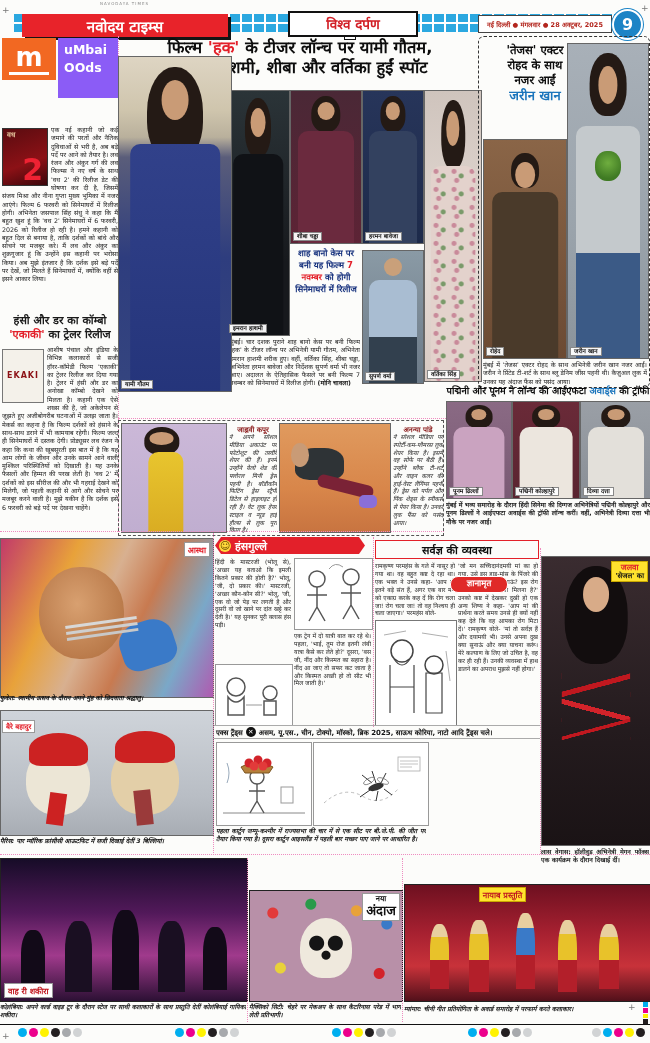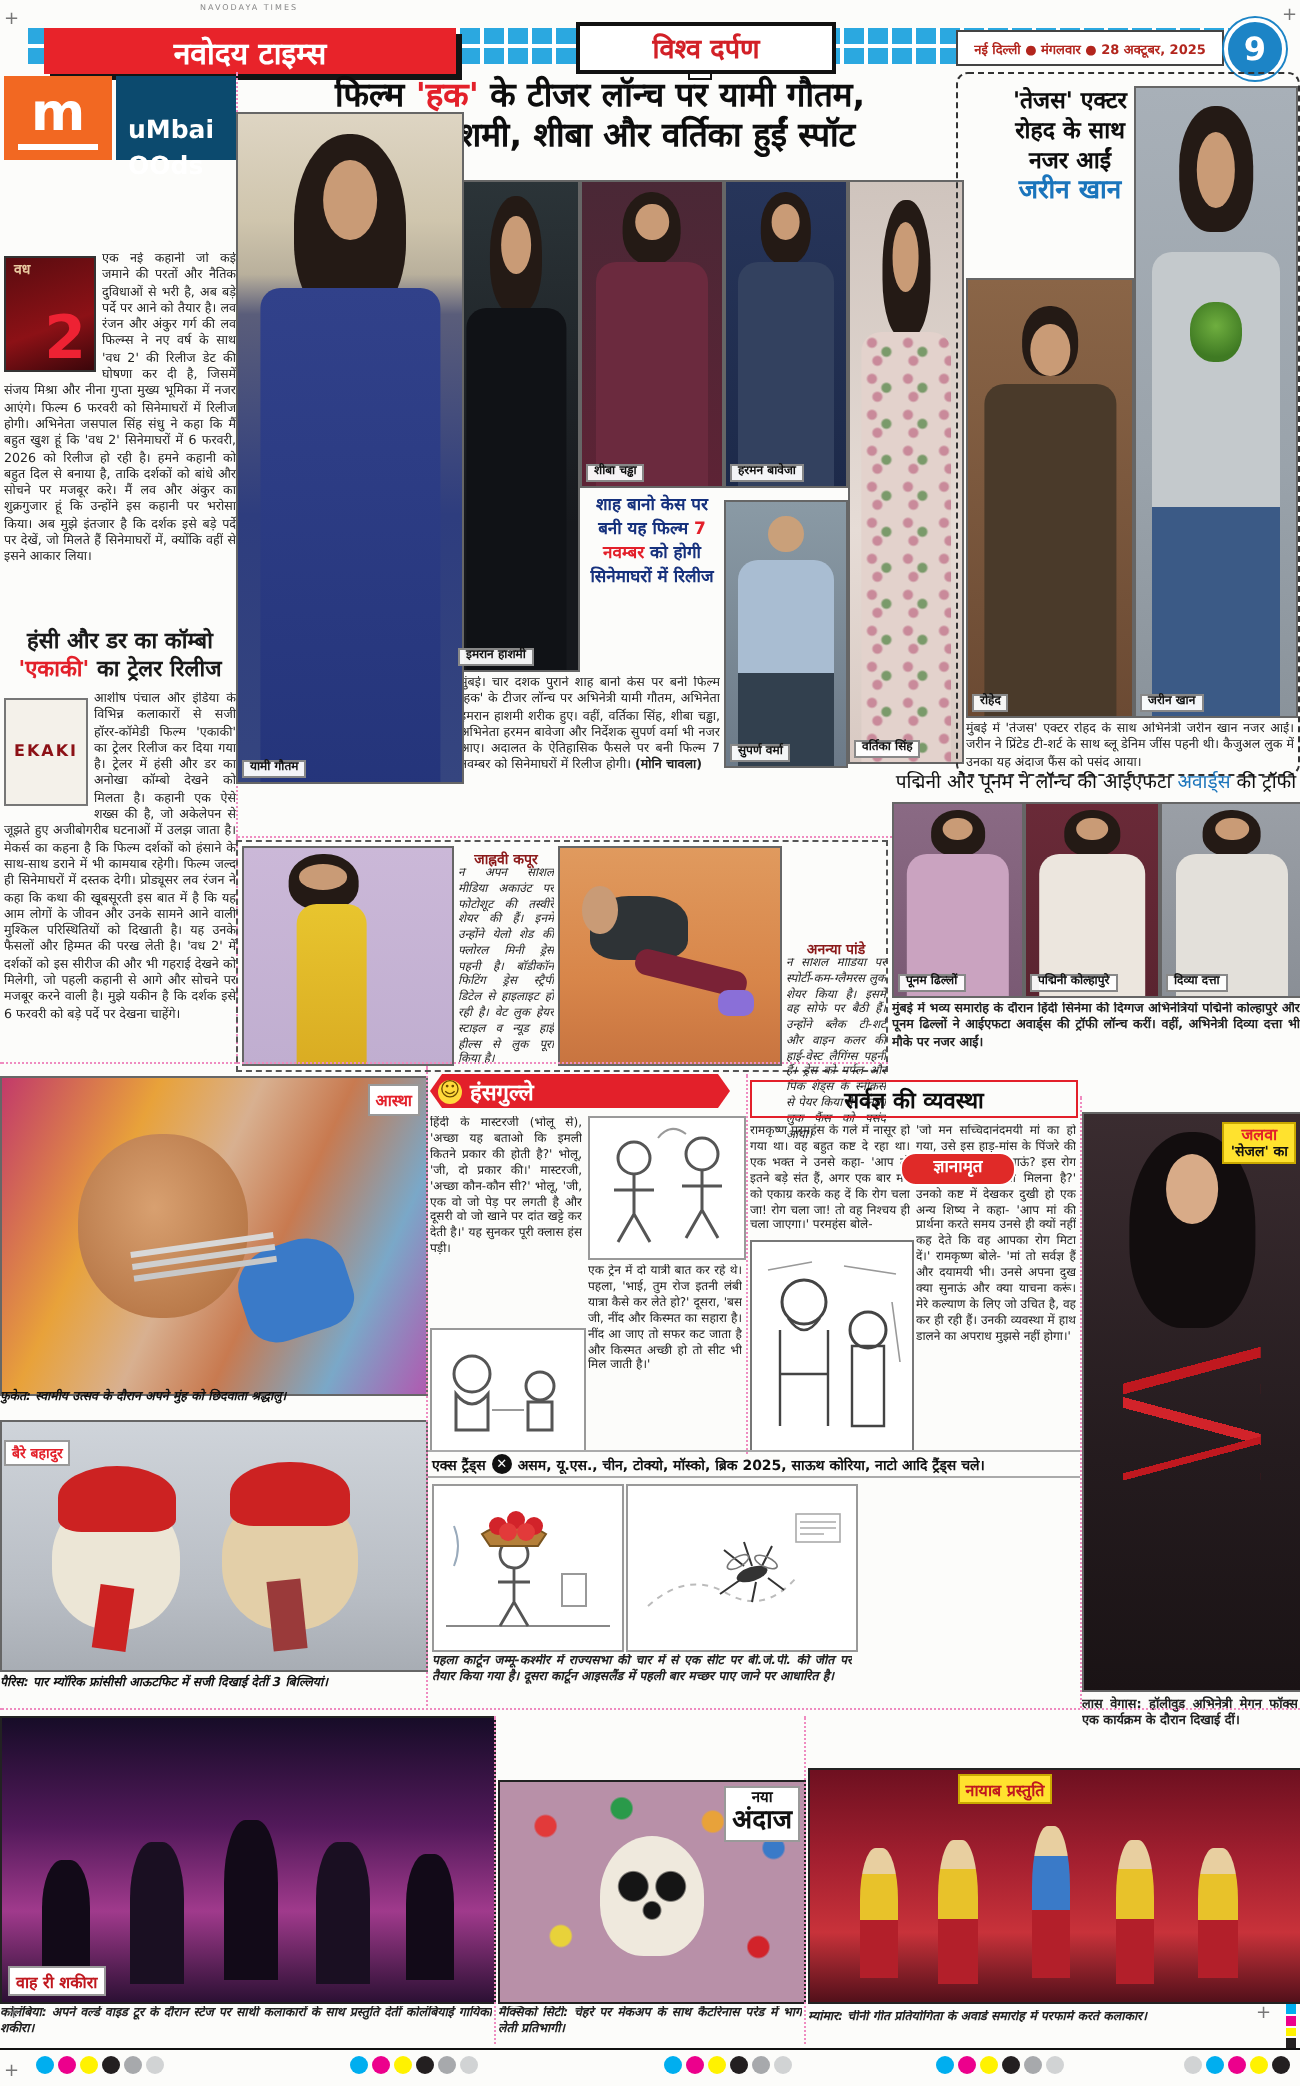--- a/index.html
+++ b/index.html
@@ -56,22 +56,22 @@
   </div>
 
   <div class="abs" style="left:612px;top:9px;width:27px;height:27px;border-radius:50%;background:#1c84c6;border:2px solid #fff;
        box-shadow:0 0 0 1px #1c84c6;display:flex;align-items:center;justify-content:center;">
     <span style="color:#fff;font-weight:bold;font-size:16px;">9</span>
   </div>
 
   <div class="abs" style="left:2px;top:38px;width:54px;height:42px;background:#f26822;display:flex;align-items:center;justify-content:center;">
     <span style="color:#fff;font-weight:bold;font-size:26px;border-bottom:3px solid #fff;line-height:1;padding:0 6px 2px;">m</span>
   </div>
-  <div class="abs" style="left:58px;top:38px;width:60px;height:42px;background:#0c4a6e;color:#fff;font-weight:bold;
-       font-size:12.5px;line-height:1.4;padding:18px 0 0 6px;box-sizing:border-box;">
+  <div class="abs" style="left:58px;top:38px;width:60px;height:60px;background:#8b5cf6;color:#fff;font-weight:bold;
+       font-size:12.5px;line-height:1.4;padding:3px 0 0 6px;box-sizing:border-box;">
     <div>uMbai</div>
     <div>OOds</div>
   </div>
 
 
   <div class="abs jt" style="left:2px;top:126px;width:116px;height:186px;">
     <div style="float:left;width:44px;height:56px;margin:2px 3px 2px 0;background:linear-gradient(160deg,#5a0c10,#8c1116 60%,#3a060a);
          border:1px solid #333;position:relative;">
       <span style="position:absolute;left:4px;top:2px;color:#e8c9a0;font-size:7px;font-weight:bold;">वध</span>
       <span style="position:absolute;right:4px;bottom:0;color:#e23;font-size:30px;font-weight:bold;line-height:1;">2</span>
@@ -195,28 +195,28 @@
     <div class="abs" style="left:110px;top:4px;width:48px;height:108px;overflow:hidden;">
       <div style="font-size:7px;font-weight:bold;color:#8b1a1a;text-align:center;">जाह्नवी कपूर</div>
       <div class="jt" style="font-size:5.9px;font-style:italic;">ने अपने सोशल मीडिया अकाउंट पर फोटोशूट की तस्वीरें शेयर की हैं। इनमें उन्होंने येलो शेड की फ्लोरल मिनी ड्रेस पहनी है। बॉडीकॉन फिटिंग ड्रेस स्ट्रैपी डिटेल से हाइलाइट हो रही है। वेट लुक हेयर स्टाइल व न्यूड हाई हील्स से लुक पूरा किया है।</div>
     </div>
     <div class="photo" style="left:160px;top:2px;width:110px;height:108px;background:linear-gradient(180deg,#e09a5e,#d8864a 60%,#c87440);">
       <div style="position:absolute;left:14%;top:22%;width:44%;height:30%;background:#2e3336;border-radius:40% 40% 30% 30%;"></div>
       <div style="position:absolute;left:10%;top:18%;width:16%;height:22%;background:#c99b76;border-radius:50%;"></div>
       <div style="position:absolute;left:34%;top:52%;width:52%;height:12%;background:#7a2236;border-radius:6px;transform:rotate(14deg);"></div>
       <div style="position:absolute;left:72%;top:66%;width:16%;height:12%;background:#8a6fd8;border-radius:5px;"></div>
     </div>
-    <div class="abs" style="left:274px;top:4px;width:50px;height:108px;overflow:hidden;margin-top:45px;">
+    <div class="abs" style="left:274px;top:4px;width:50px;height:108px;overflow:hidden;">
       <div style="font-size:7px;font-weight:bold;color:#8b1a1a;text-align:center;">अनन्या पांडे</div>
       <div class="jt" style="font-size:5.9px;font-style:italic;">ने सोशल मीडिया पर स्पोर्टी-कम-ग्लैमरस लुक शेयर किया है। इसमें वह सोफे पर बैठी हैं। उन्होंने ब्लैक टी-शर्ट और वाइन कलर की हाई-वेस्ट लैगिंग्स पहनी हैं। ड्रेस को पर्पल और पिंक शेड्स के स्नीकर्स से पेयर किया है। उनका लुक फैंस को पसंद आया।</div>
     </div>
   </div>
 
   <div class="abs" style="left:446px;top:384px;width:204px;height:148px;">
-    <div class="abs" style="left:0;top:0;width:204px;text-align:center;font-weight:normal;font-size:9.5px;color:#0d0d0d;white-space:nowrap;">
+    <div class="abs" style="left:0;top:0;width:204px;text-align:center;font-weight:bold;font-size:9.5px;color:#0d0d0d;white-space:nowrap;">
       <span>पद्मिनी और पूनम ने लॉन्च की आईएफटा </span><span class="blue">अवार्ड्स</span><span> की ट्रॉफी</span>
     </div>
     <div class="photo" style="left:0;top:17px;width:64px;height:96px;background:linear-gradient(180deg,#8a6a84,#7a5a74);">
       <div class="hair"></div>
       <div class="face"></div>
       <div class="torso" style="background:#caa3c0;"></div>
       <span class="cap">पूनम ढिल्लों</span>
     </div>
     <div class="photo" style="left:66px;top:17px;width:66px;height:96px;background:linear-gradient(180deg,#6a2a38,#5a2430);">
       <div class="hair"></div>

